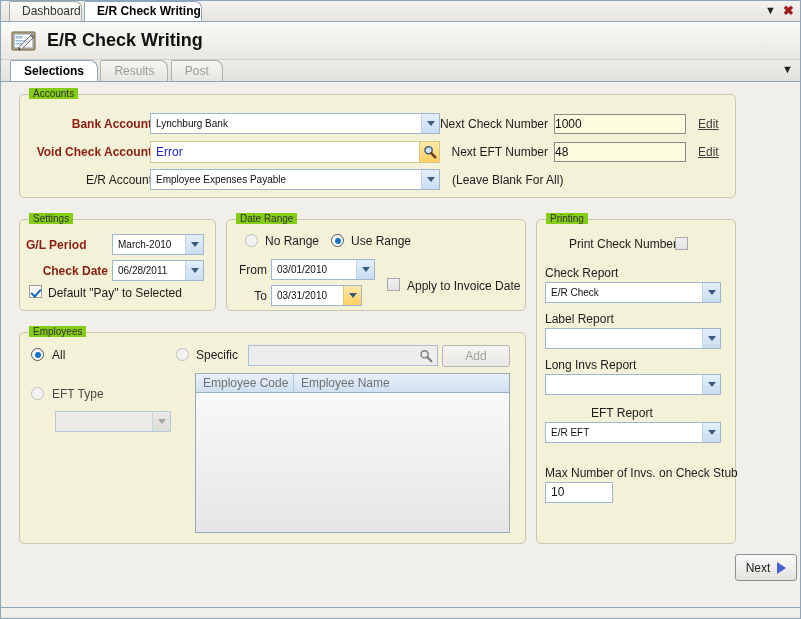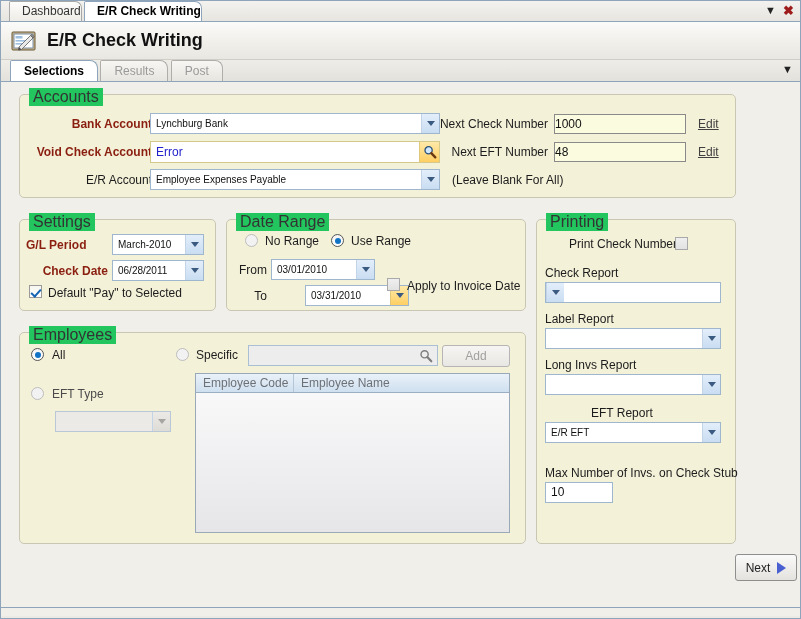--- a/index.html
+++ b/index.html
@@ -131,23 +131,23 @@
   
   .group {
     position: absolute;
     background: #f4f1d9;
     border: 1px solid #c9c7b4;
     border-radius: 5px;
   }
   .group-title {
     position: absolute;
     top: -7px; left: 9px;
-    background: #22c55e;
+    background: #84cc16;
     padding: 0 4px;
-    font-size: 16px;
+    font-size: 10px;
     color: #333;
     white-space: nowrap;
   }
 
   
   .lbl { font-size: 12px; color: #1c1c1c; position: absolute; white-space: nowrap; }
   .lbl.req { color: #8a1f10; font-weight: bold; }
 
   
   .combo {
@@ -471,39 +471,40 @@
 
       <span class="lbl" style="left:0px; top:43px; width:40px; text-align:right;">From</span>
       <div class="combo" style="left:44px; top:39px; width:104px;">
         <span class="val">03/01/2010</span>
         <span class="btn">
             <i class="arrow-dn"></i>
           </span>
       </div>
 
       <span class="lbl" style="left:0px; top:69px; width:40px; text-align:right;">To</span>
-      <div class="combo" style="left:44px; top:65px; width:104px;margin-left:34px;">
+      <div class="combo" style="left:44px; top:65px; width:91px;">
         <span class="val">03/31/2010</span>
         <span class="btn" style="background:linear-gradient(to bottom,#ffe9a8 0%,#ffcf63 100%);border-left:1px solid #e0c77a;">
             <i class="arrow-dn"></i>
           </span>
       </div>
 
       <span class="checkbox empty" style="left:160px; top:58px;"></span>
       <span class="lbl" style="left:180px; top:59px;">Apply to Invoice Date</span>
     </div>
 
     <div class="group" style="left:535px; top:137px; width:200px; height:325px;">
       <span class="group-title">Printing</span>
 
       <span class="lbl" style="left:32px; top:17px;">Print Check Number</span>
       <span class="checkbox empty" style="left:138px; top:17px;"></span>
 
       <span class="lbl" style="left:8px; top:46px;">Check Report</span>
       <div class="combo" style="left:8px; top:62px; width:176px;">
+        <span class="val">E/R Check</span>
         <span class="btn">
             <i class="arrow-dn"></i>
           </span>
       </div>
 
       <span class="lbl" style="left:8px; top:92px;">Label Report</span>
       <div class="combo" style="left:8px; top:108px; width:176px;">
         <span class="val"></span>
         <span class="btn">
             <i class="arrow-dn"></i>

